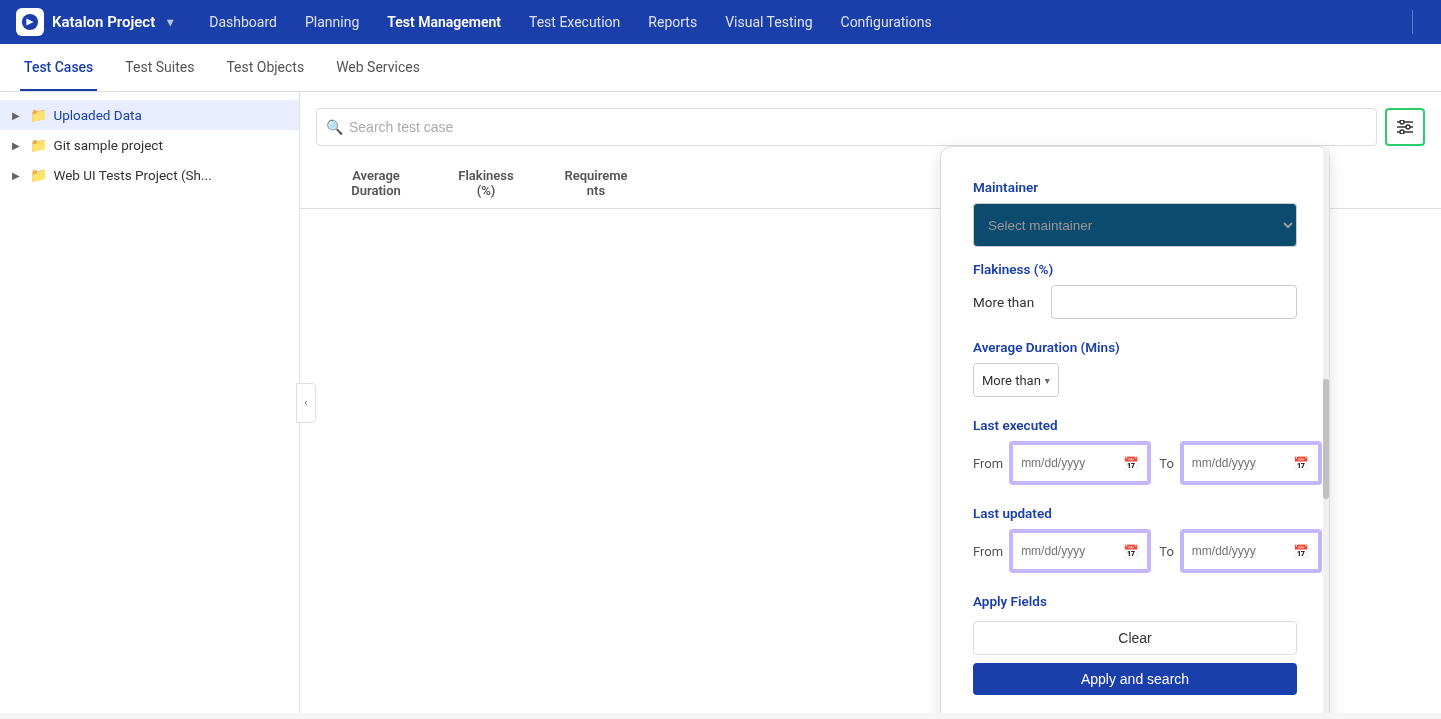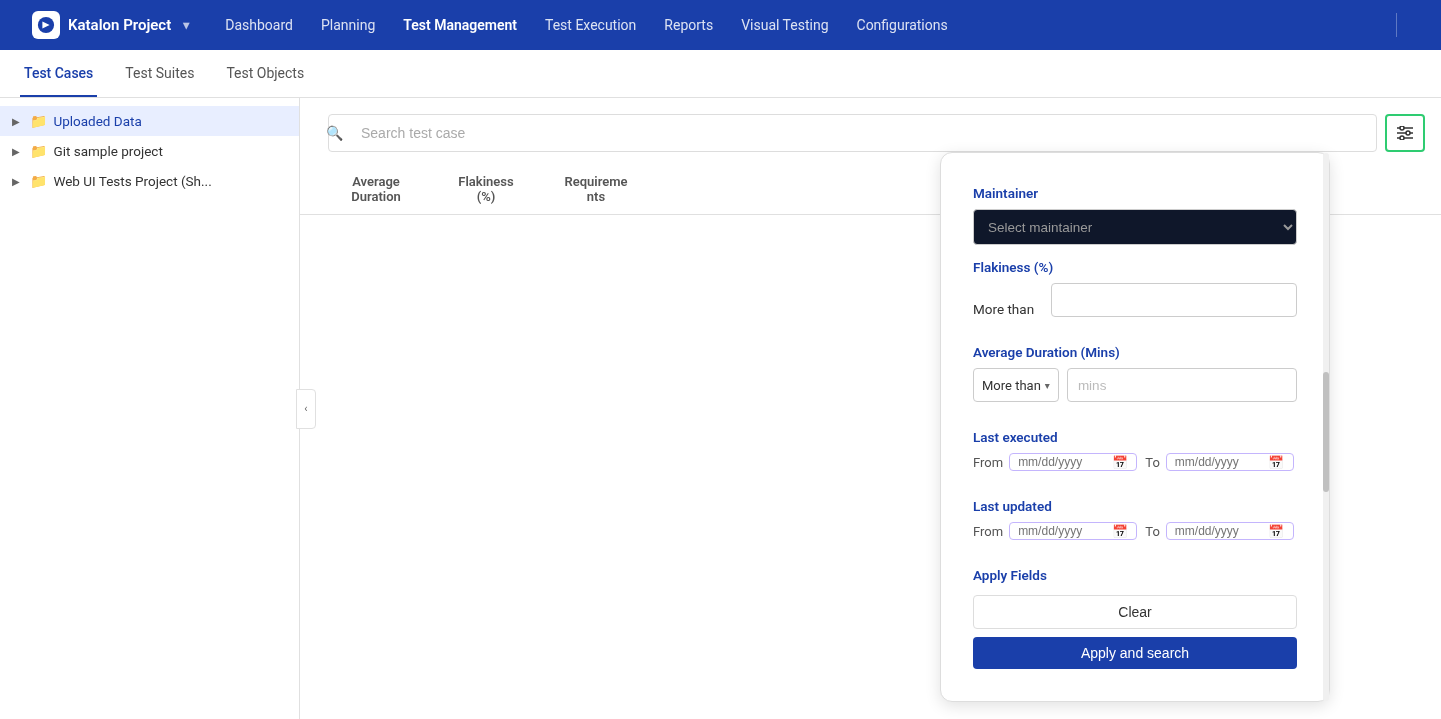--- a/index.html
+++ b/index.html
@@ -1,24 +1,24 @@
 <!DOCTYPE html>
 <html><head>
   <meta charset="utf-8">
   <style>
     * { box-sizing: border-box; margin: 0; padding: 0; }
     body { font-family: -apple-system, BlinkMacSystemFont, 'Segoe UI', Roboto, sans-serif; background: #f5f5f5; }
 
     
     .top-nav {
       background: #1a3faa;
-      height: 50px;
-      display: flex;
-      align-items: center;
-      padding: 0 32px;
+      height: 44px;
+      display: flex;
+      align-items: center;
+      padding: 0 16px;
       gap: 0;
     }
     .nav-brand {
       display: flex;
       align-items: center;
       gap: 8px;
       color: white;
       font-weight: 600;
       font-size: 15px;
       margin-right: 24px;
@@ -193,21 +193,20 @@
     }
     .search-input {
       width: 100%;
       height: 38px;
       border: 1px solid #ddd;
       border-radius: 4px;
       padding: 0 12px 0 32px;
       font-size: 14px;
       color: #7f1d1d;
       outline: none;
-      margin-left: 12px;
     }
     .search-input::placeholder { color: #aaa; }
     .filter-btn {
       width: 40px;
       height: 38px;
       border: 2px solid #2ecc71;
       border-radius: 4px;
       background: white;
       display: flex;
       align-items: center;
@@ -248,35 +247,35 @@
       padding: 32px;
     }
     .filter-section-label {
       font-size: 13.5px;
       font-weight: 600;
       color: #1a3faa;
       margin-bottom: 8px;
     }
     .filter-select {
       width: 100%;
-      height: 36px;
+      height: 44px;
       border: 1px solid #ccc;
       border-radius: 4px;
       padding: 0 10px;
       font-size: 13.5px;
       color: #999;
-      background: #0f172a;
+      background: #0c4a6e;
       appearance: auto;
       margin-bottom: 14px;
     }
     .filter-row {
       display: flex;
-      align-items: flex-end;
+      align-items: center;
       gap: 8px;
-      margin-bottom: 27px;
+      margin-bottom: 20px;
     }
     .filter-row-label {
       font-size: 13.5px;
       color: #333;
       white-space: nowrap;
       min-width: 70px;
     }
     .filter-text-input {
       flex: 1;
       height: 34px;
@@ -303,29 +302,29 @@
       white-space: nowrap;
     }
     .filter-dropdown-mini .chevron { font-size: 10px; color: #666; }
     .date-input-group {
       display: flex;
       align-items: center;
       gap: 6px;
     }
     .date-label { font-size: 13px; color: #555; white-space: nowrap; }
     .date-input {
-      border: 1px solid #c4b5fd;
-      border-radius: 4px;
-      height: 18px;
+      border: 4px solid #c4b5fd;
+      border-radius: 4px;
+      height: 44px;
       padding: 0 8px;
       font-size: 12px;
       color: #aaa;
       display: flex;
       align-items: center;
-      gap: 4px;
+      gap: 12px;
       min-width: 120px;
       background: white;
     }
     .date-input input {
       border: none;
       outline: none;
       font-size: 12px;
       color: #999;
       width: 90px;
       background: transparent;
@@ -410,20 +409,21 @@
   </div>
 
   <div class="nav-divider"></div>
 
 </nav>
 
 <div class="sub-nav">
   <div class="sub-nav-tab active">Test Cases</div>
   <div class="sub-nav-tab">Test Suites</div>
   <div class="sub-nav-tab">Test Objects</div>
+  <div class="sub-nav-tab">Web Services</div>
 </div>
 
 <div class="main-layout">
 
   <div class="sidebar-container">
     <div class="sidebar">
       <div class="sidebar-item active">
         <span class="expand-icon">▶</span>
         <span class="folder-icon">📁</span>
         <span>Uploaded Data</span>
@@ -489,21 +489,20 @@
         <input class="filter-text-input" type="text" value="" style="">
       </div>
 
       
       <div class="filter-section-label">Average Duration (Mins)</div>
       <div class="filter-row">
         <div class="filter-dropdown-mini">
           <span>More than</span>
           <span class="chevron">▾</span>
         </div>
-        <input class="filter-text-input" type="text" placeholder="mins" style="">
       </div>
 
       
       <div class="filter-section-label">Last executed</div>
       <div class="filter-row">
         <div class="date-input-group">
           <span class="date-label">From</span>
           <div class="date-input">
             <input type="text" placeholder="mm/dd/yyyy" style="">
             <span class="date-cal-icon">📅</span>

